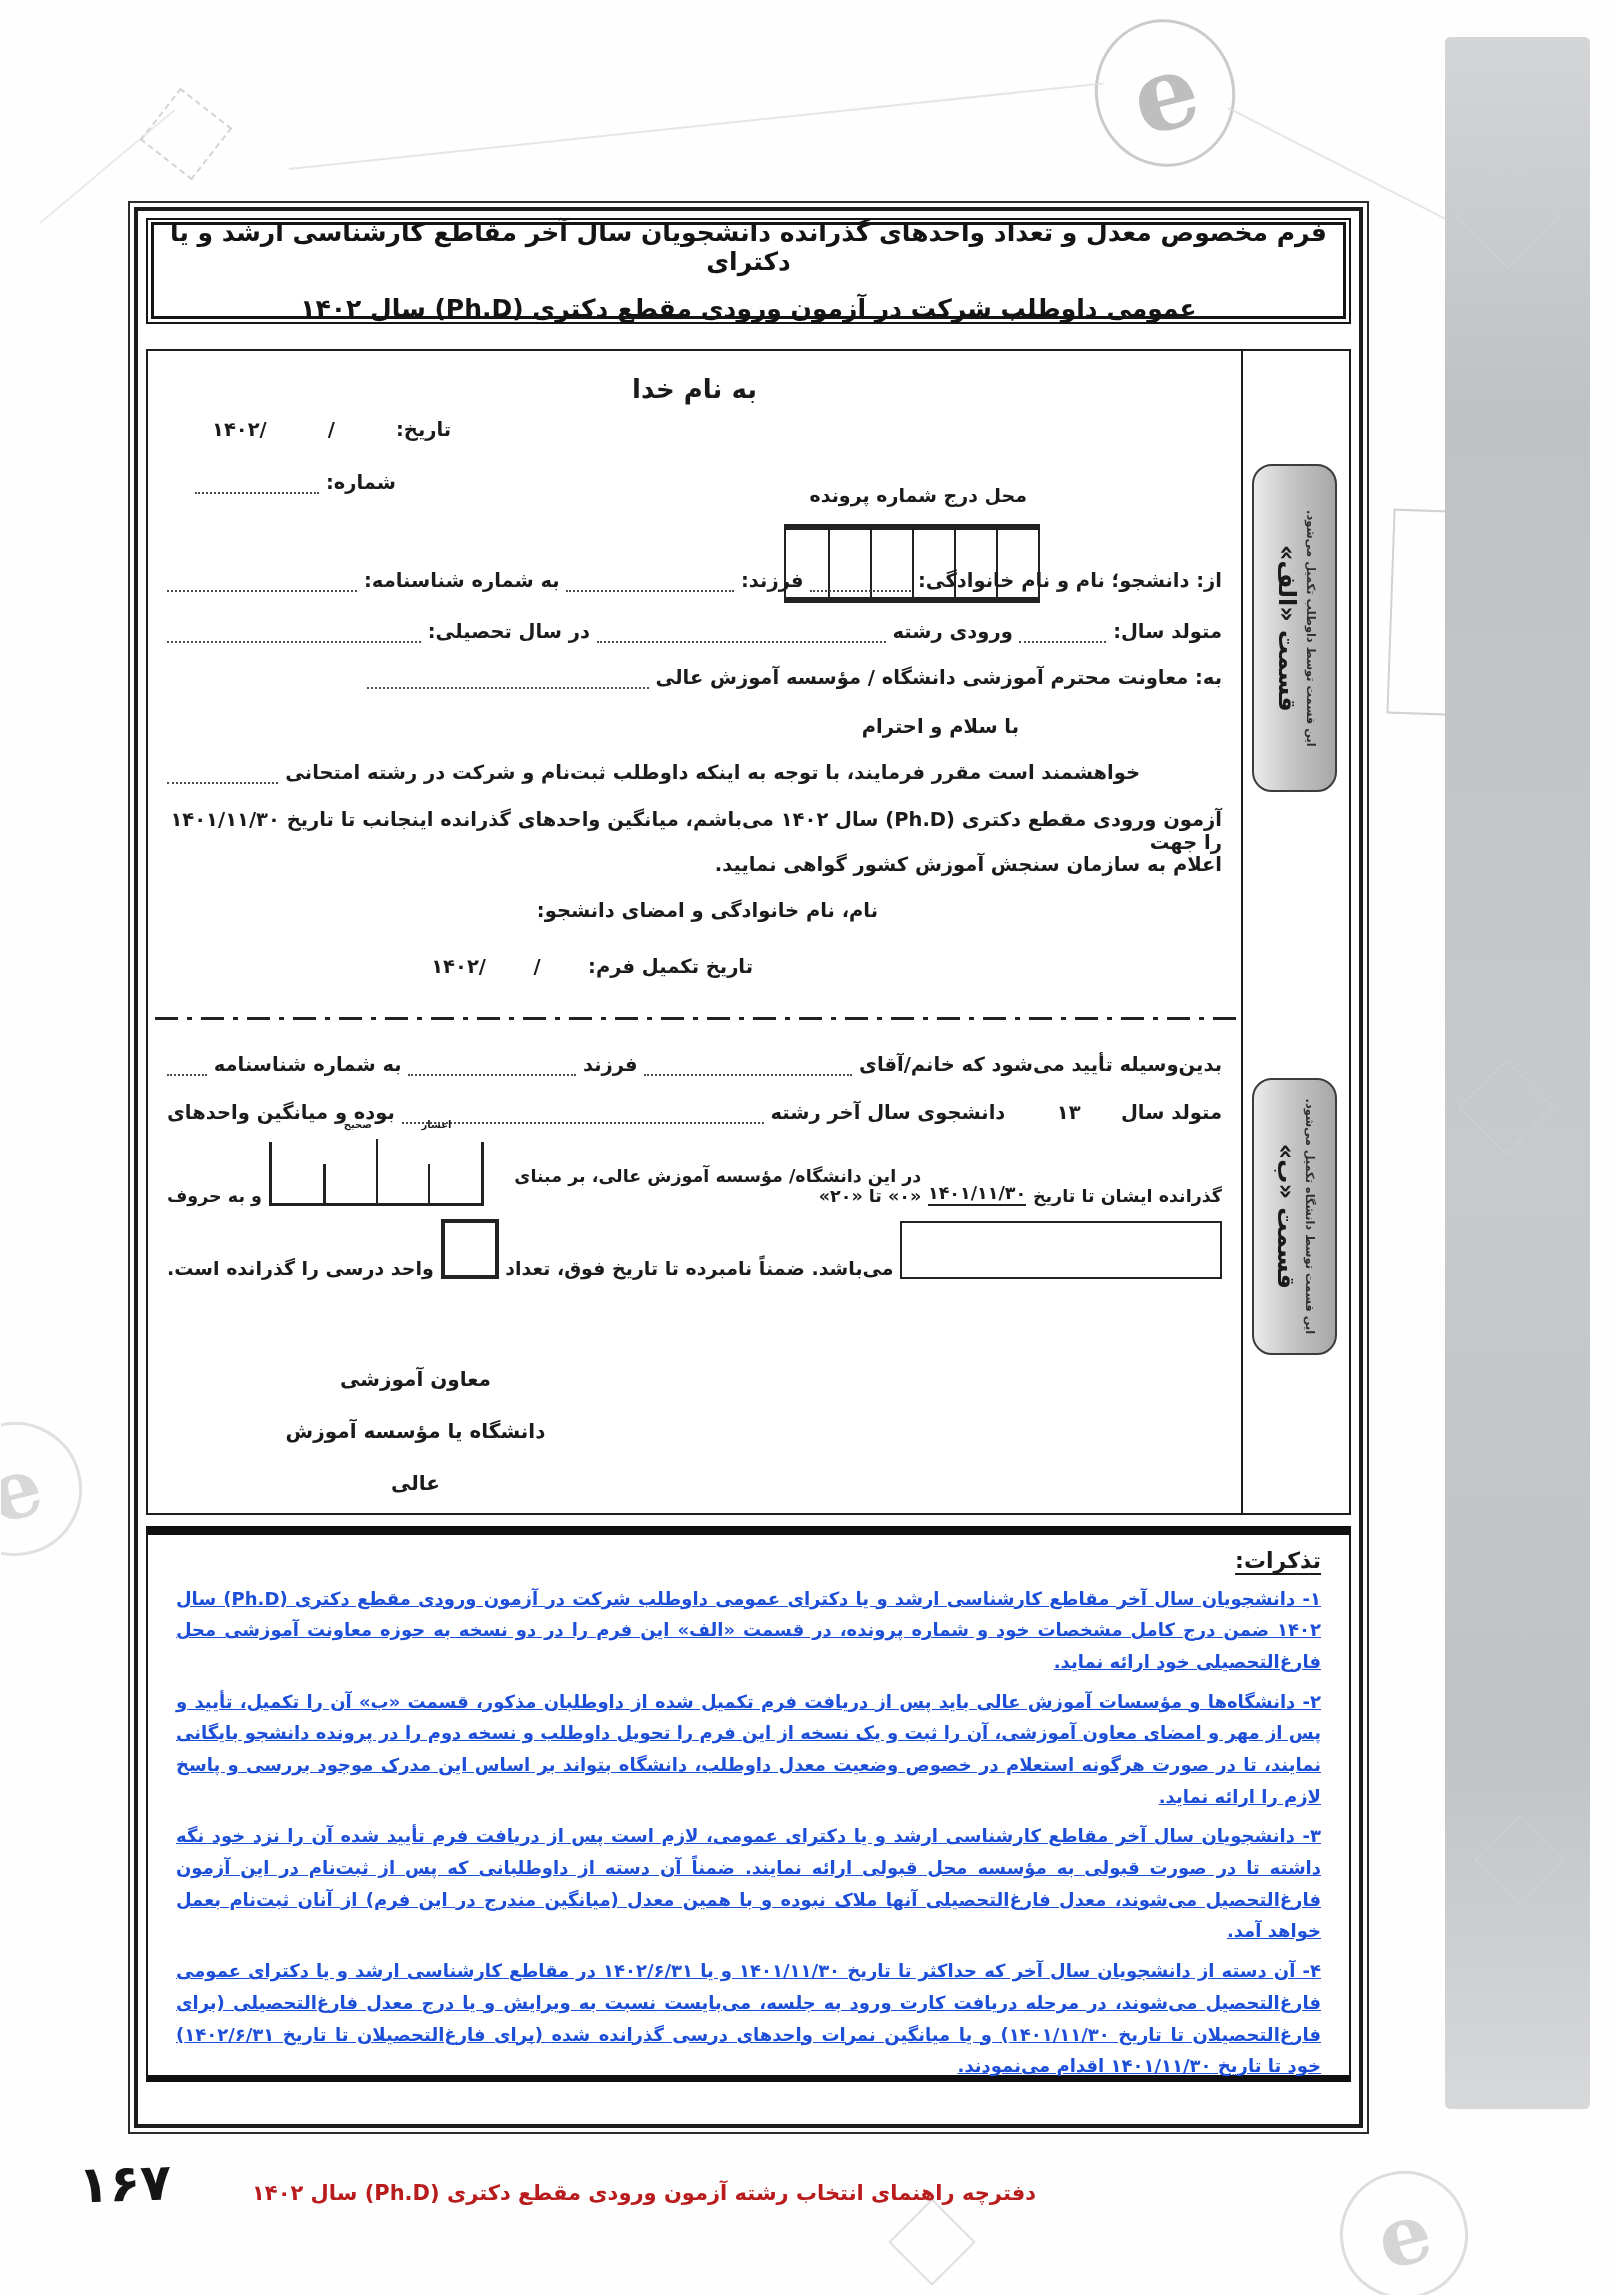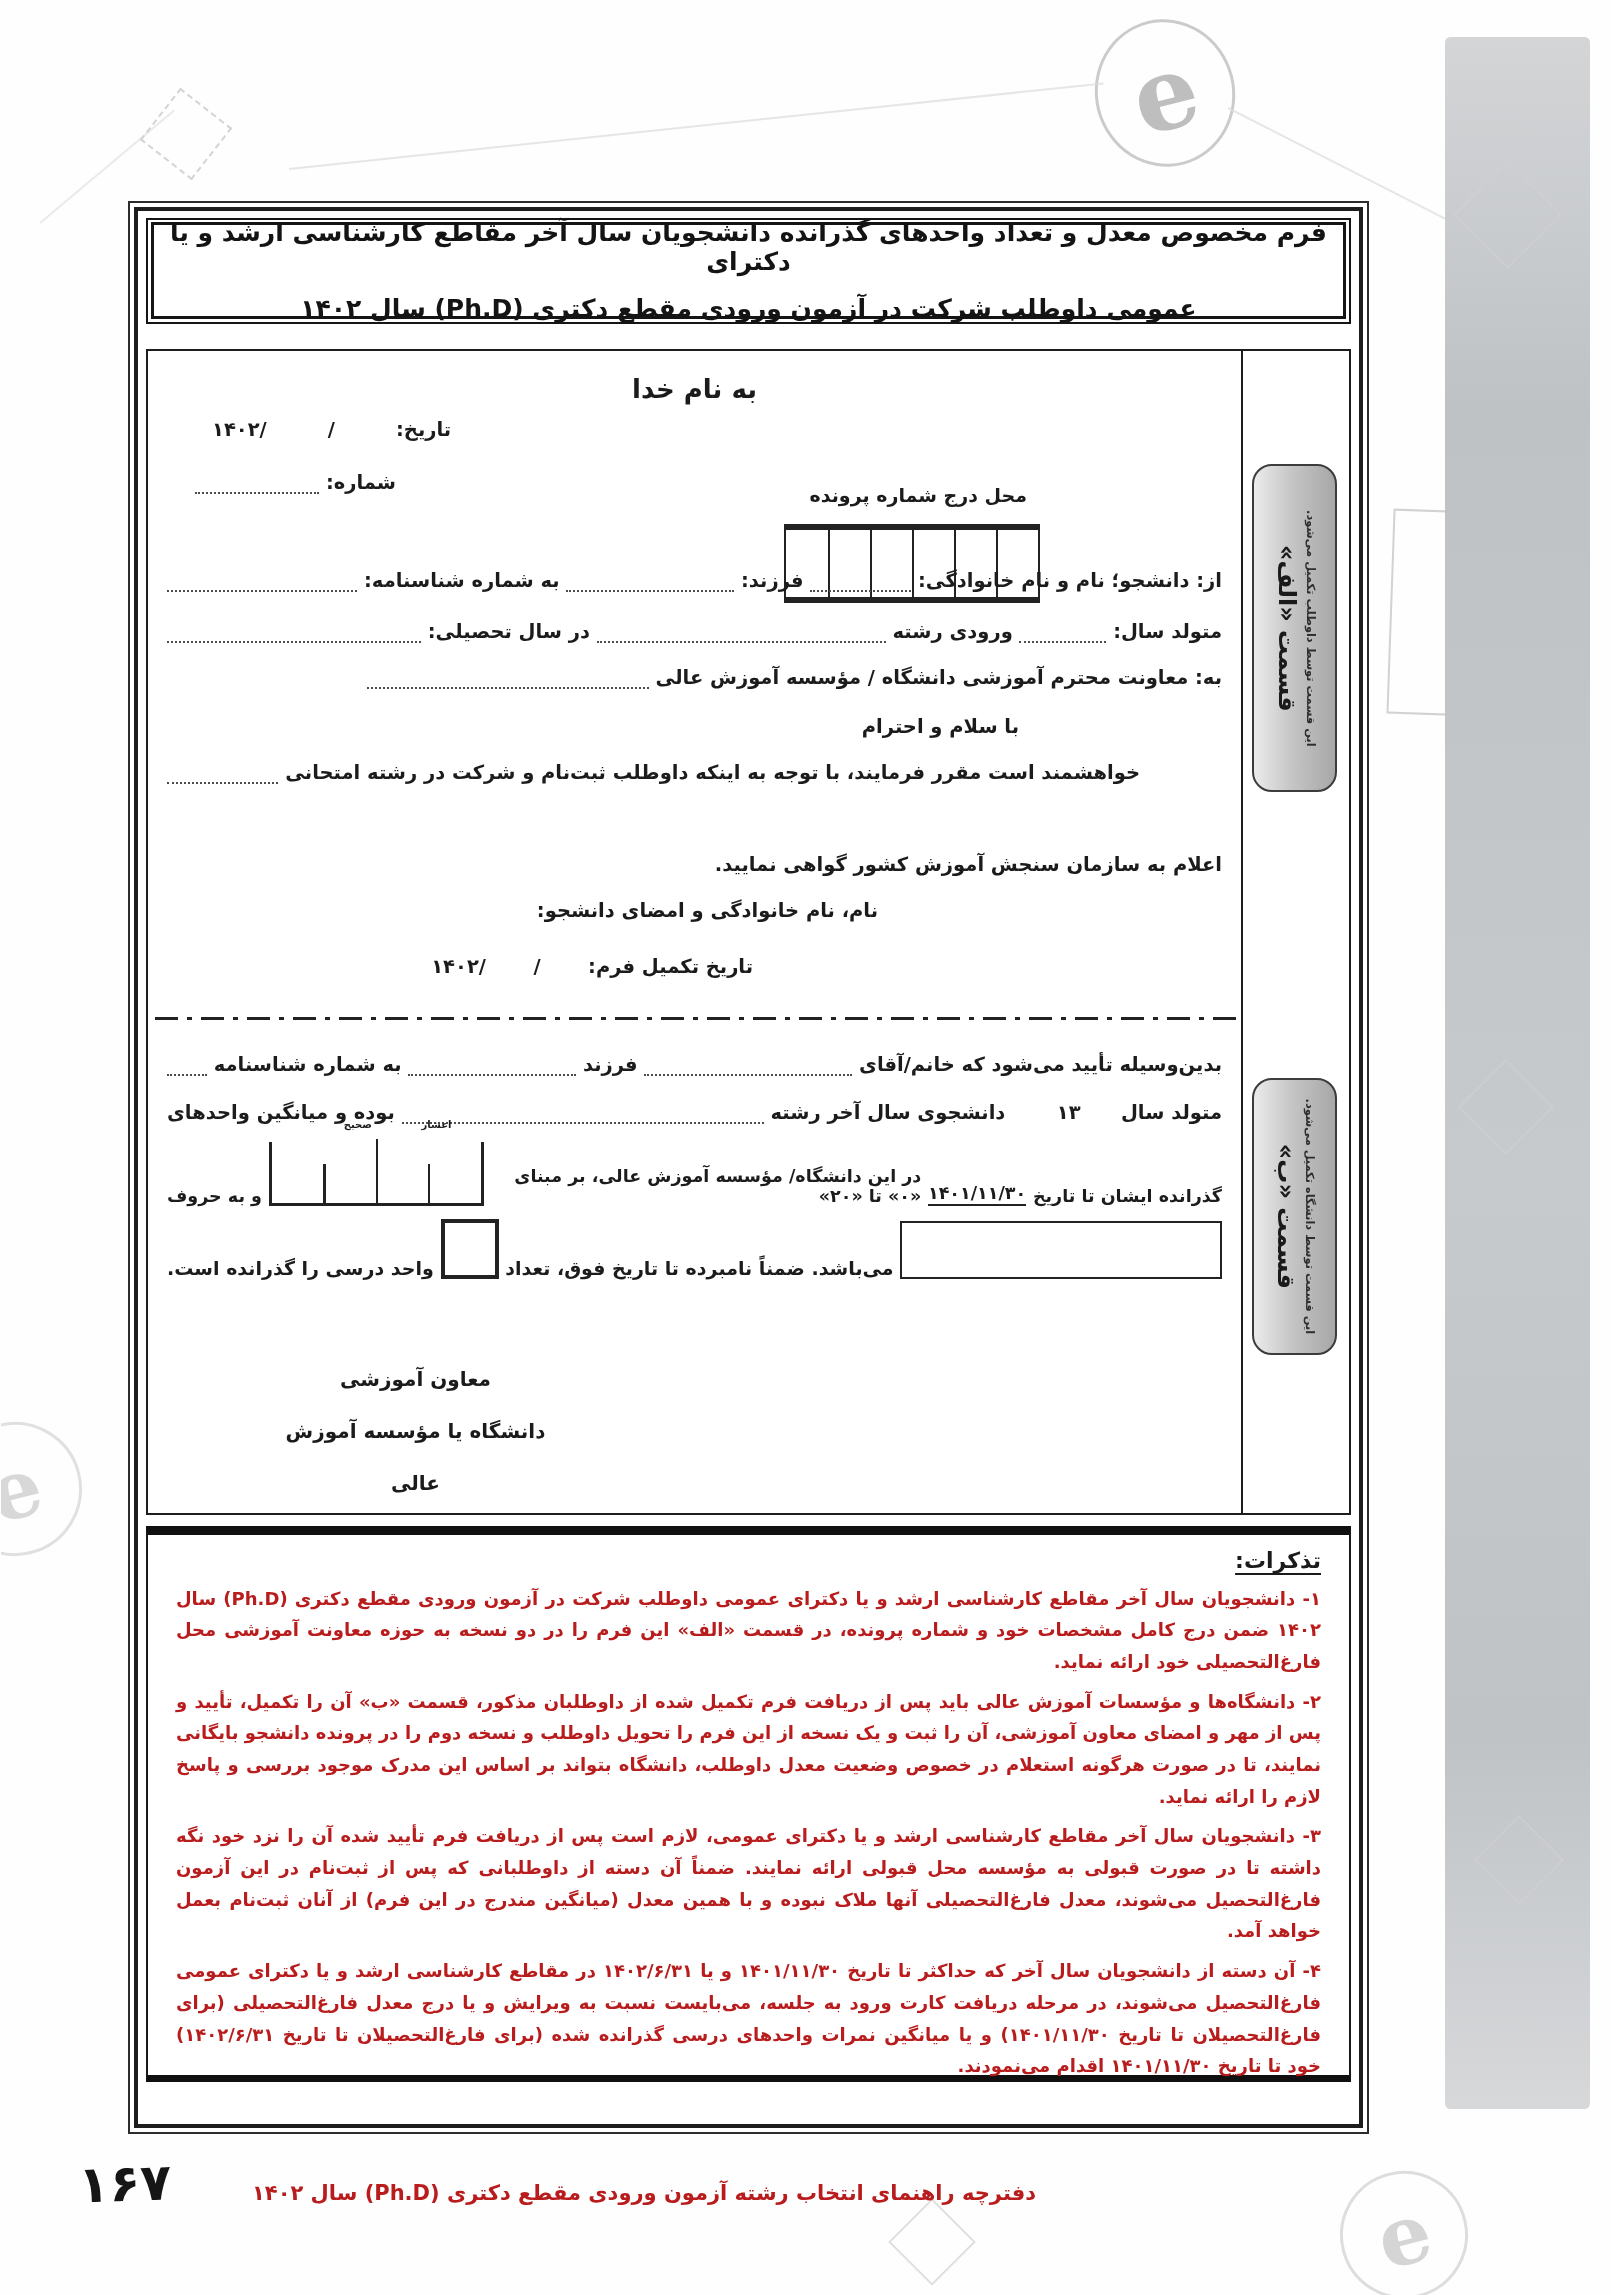--- a/index.html
+++ b/index.html
@@ -67,21 +67,21 @@
   .divider{position:absolute;right:5.4px;left:5.4px;height:3.4px;
     background:repeating-linear-gradient(to left,#222 0 23px,transparent 23px 32px,#222 32px 37px,transparent 37px 46px);}
   .sig-block{position:absolute;text-align:center;font-size:20px;font-weight:bold;line-height:2.6;}
   .date-underline{border-bottom:2.7px solid #222;padding-bottom:1.3px;}
   
   .notes-box{position:absolute;left:8px;right:8px;top:1315px;height:556px;box-sizing:border-box;
     border:2.7px solid #1a1a1a;border-top:9.4px solid #101010;border-bottom:7.4px solid #101010;
     padding:10.7px 28px 5.4px 28px;}
   .notes-heading{font-size:22px;font-weight:bold;text-decoration:underline;text-underline-offset:4.7px;
     margin:2.7px 0 9.4px 0;}
-  .note-item{font-size:18px;font-weight:bold;line-height:1.76;text-align:justify;margin:0 0 8px 0;color:#b91c1c;}
+  .note-item{font-size:18px;font-weight:bold;line-height:1.76;text-align:justify;margin:0 0 8px 0;color:#1d4ed8;text-decoration:underline;}
   
   .footer-text{position:absolute;top:2181px;right:576px;font-size:21px;font-weight:bold;color:#b91c1c;z-index:2;white-space:nowrap;}
   .page-num{position:absolute;top:2154px;left:78px;font-size:51px;font-weight:bold;color:#161616;z-index:2;transform:rotate(-2deg);}
 </style>
 </head>
 <body>
 
 <div class="wm wm-circle" style="left:1095px;top:19px;width:134px;height:142px;font-size:101px;opacity:.85;">e</div>
 <div class="wm wm-circle" style="left:-52px;top:1422px;width:128px;height:128px;font-size:81px;opacity:.5;">e</div>
 <div class="wm wm-line" style="left:289px;top:168px;width:819px;transform:rotate(-6deg);opacity:.7;"></div>
@@ -165,20 +165,21 @@
           <span class="lbl">به: معاونت محترم آموزشی دانشگاه / مؤسسه آموزش عالی</span>
           <span class="dots" style="width:282px;"></span>
         </div>
 
         <div class="abs" style="top:364px;right:222px;">با سلام و احترام</div>
 
         <div class="row" style="top:408px;right:101px;">
           <span class="lbl" style="white-space:normal;">خواهشمند است مقرر فرمایند، با توجه به اینکه داوطلب ثبت‌نام و شرکت در رشته امتحانی</span>
           <span class="dots grow"></span>
         </div>
+        <div class="abs" style="top:457px;right:19px;white-space:normal;left:19px;">آزمون ورودی مقطع دکتری (Ph.D) سال ۱۴۰۲ می‌باشم، میانگین واحدهای گذرانده اینجانب تا تاریخ ۱۴۰۱/۱۱/۳۰ را جهت</div>
         <div class="abs" style="top:502px;right:19px;">اعلام به سازمان سنجش آموزش کشور گواهی نمایید.</div>
 
         <div class="abs" style="top:548px;right:363px;">نام، نام خانوادگی و امضای دانشجو:</div>
         <div class="abs" style="top:604px;right:488px;">تاریخ تکمیل فرم:&nbsp;&nbsp;&nbsp;&nbsp;&nbsp;&nbsp;&nbsp;/&nbsp;&nbsp;&nbsp;&nbsp;&nbsp;&nbsp;&nbsp;/۱۴۰۲</div>
 
         <div class="divider" style="top:666px;"></div>
 
         <div class="row" style="top:700px;">
           <span class="lbl">بدین‌وسیله تأیید می‌شود که خانم/آقای</span>
           <span class="dots" style="width:208px;"></span>

